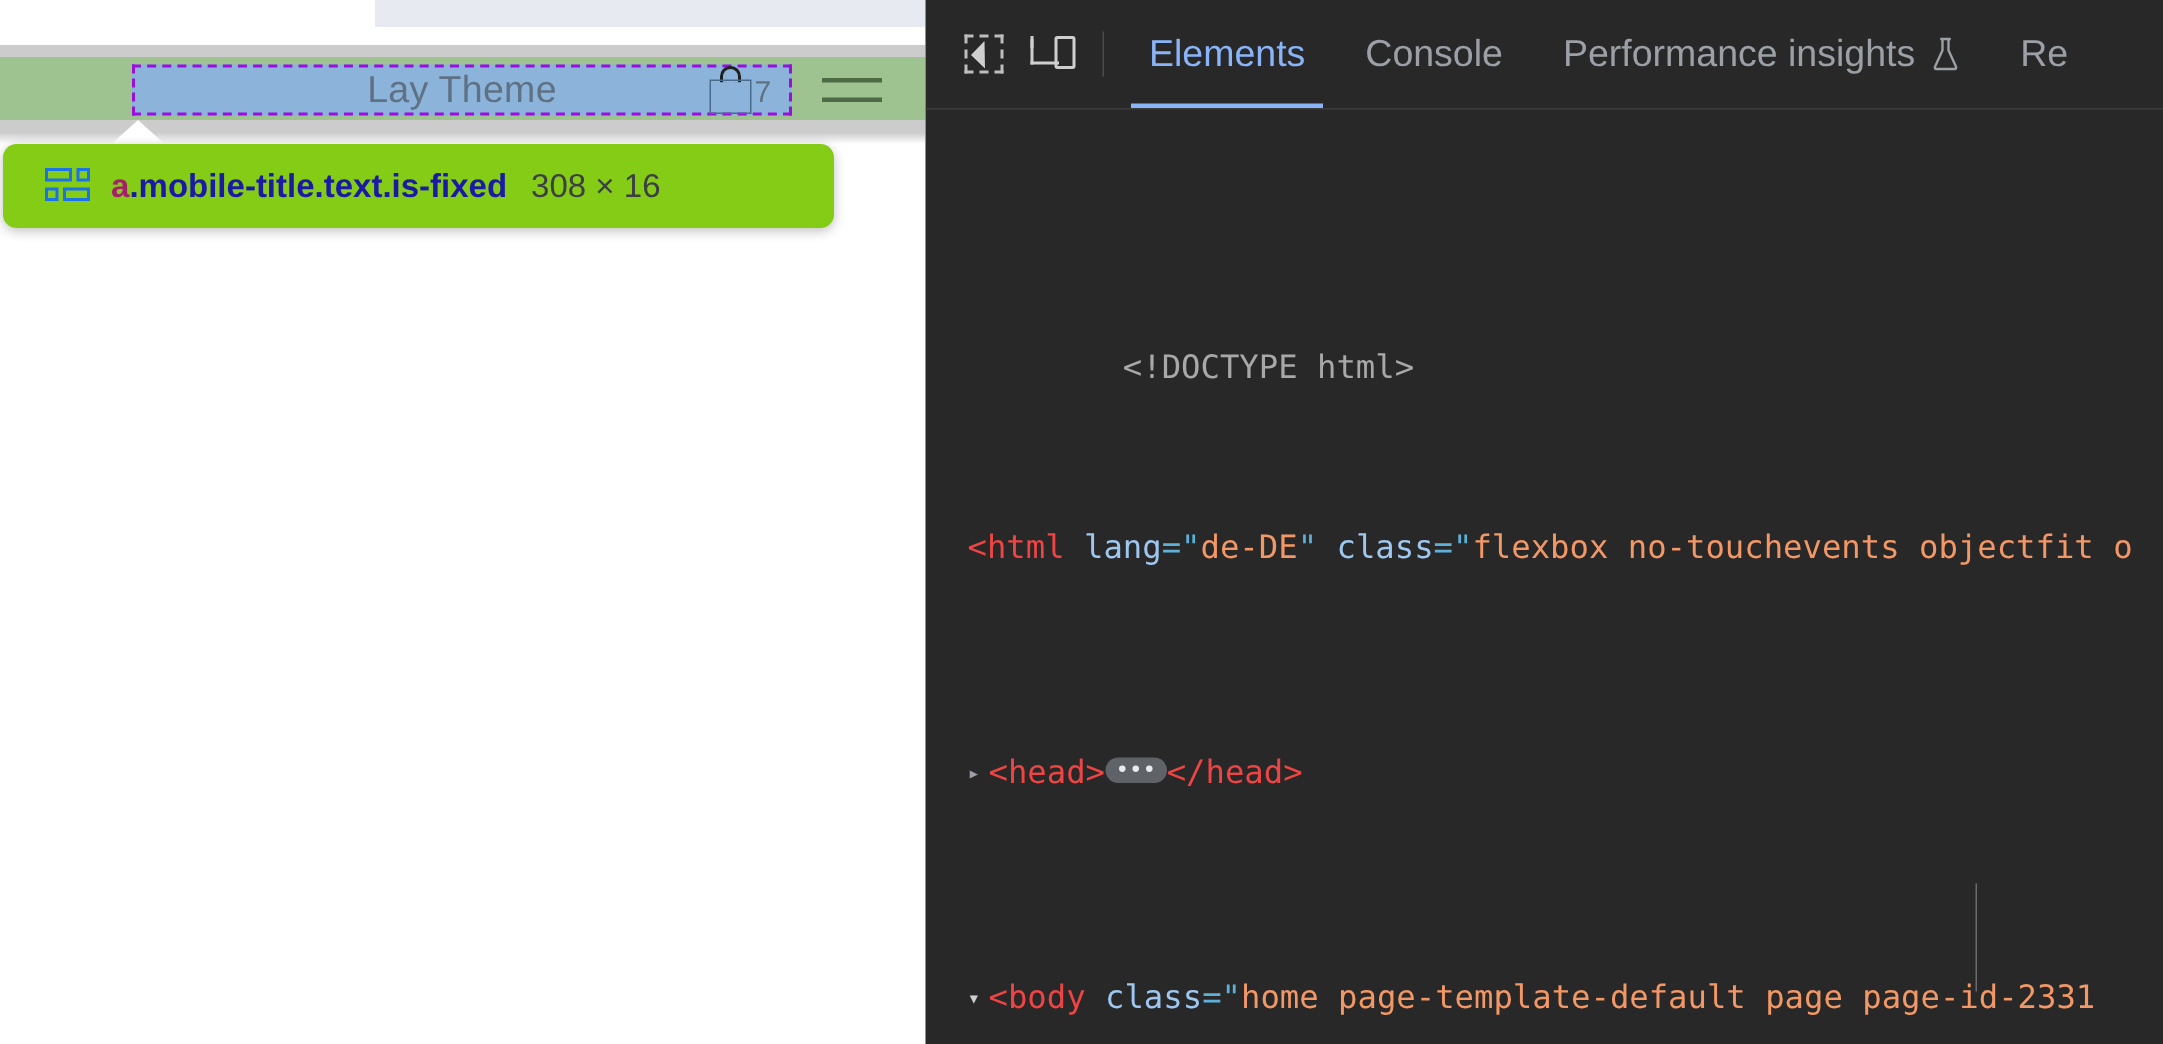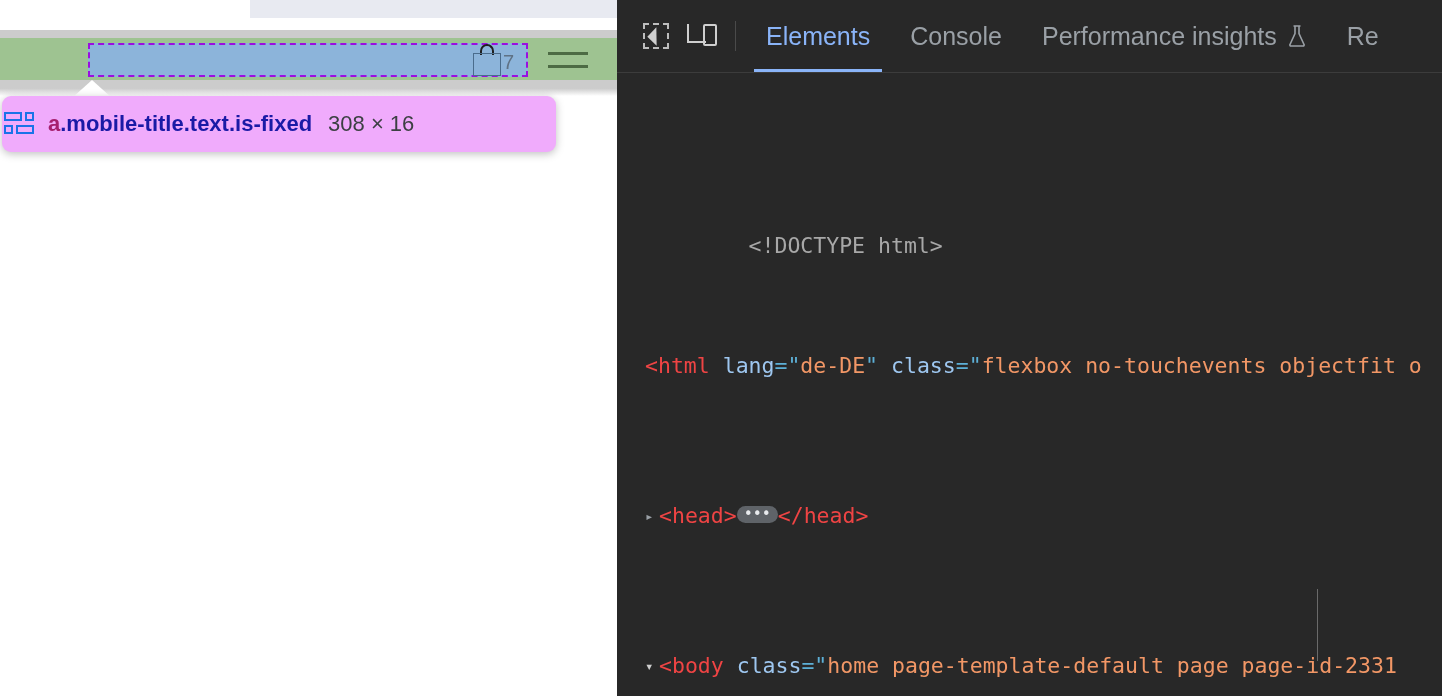--- a/index.html
+++ b/index.html
@@ -95,25 +95,25 @@
   
   .page-shadow {
     position: absolute; left: 0; top: 88px; width: 617px; height: 8px;
     background: linear-gradient(#c9c9c9, #ffffff);
   }
 
   
   .dt-tooltip {
     position: absolute; left: 2px; top: 96px;
     width: 554px; height: 56px;
-    background: #f0abfc;
+    background: #84cc16;
     border-radius: 9px;
     box-shadow: 0 2px 8px rgba(0,0,0,.25);
     display: flex; align-items: center;
-    padding: 0 2px;
+    padding: 0 28px;
     gap: 14px;
   }
   .dt-tooltip-arrow {
     position: absolute; left: 72px; top: 80px;
     width: 0; height: 0;
     border-left: 20px solid transparent;
     border-right: 20px solid transparent;
     border-bottom: 18px solid #ffffff;
   }
   .layout-icon { width: 30px; height: 24px; position: relative; flex: 0 0 auto; }
@@ -237,20 +237,23 @@
   <div id="page-pane">
 
     <div class="browser-tab-strip">
       <div class="browser-tab"></div>
     </div>
 
     <div class="page-topbar"></div>
     <div class="highlight-padding"></div>
     <div class="highlight-content"></div>
 
+    <div class="mobile-title-text">
+      <span>Lay Theme</span>
+    </div>
 
     <div class="cart-wrap">
       <div class="bag-icon">
         <div class="handle"></div>
         <div class="body"></div>
       </div>
       <div class="cart-count">7</div>
     </div>
 
     <div class="hamburger">

